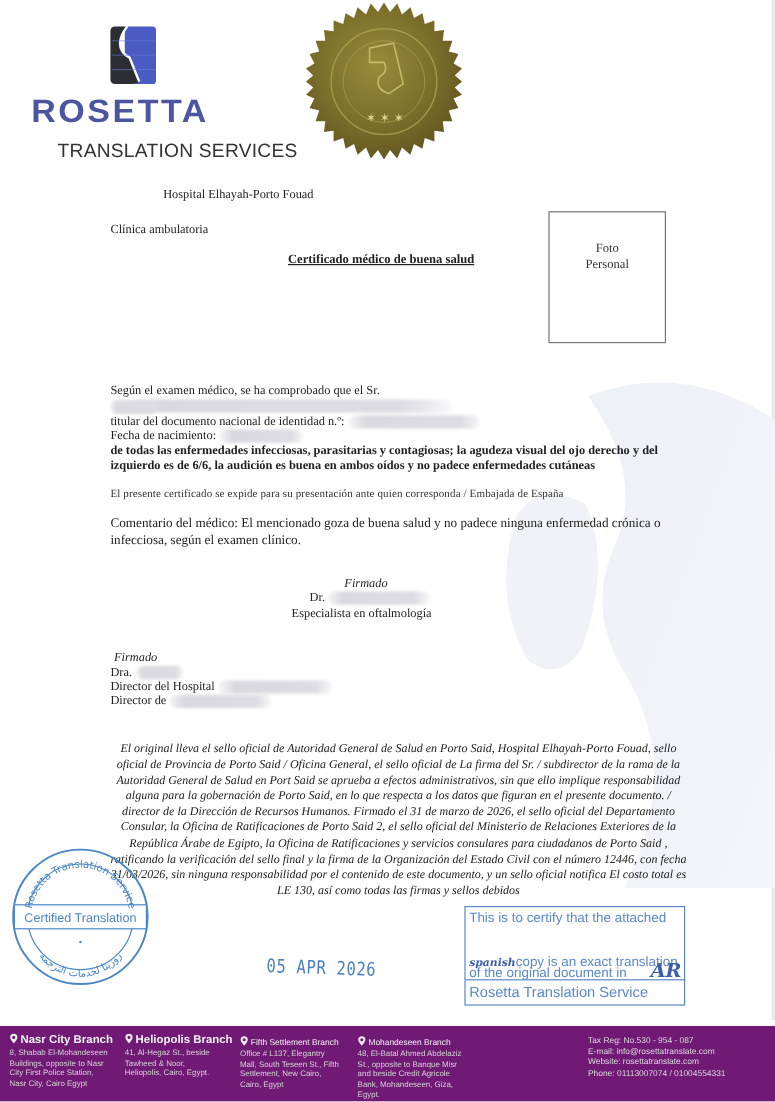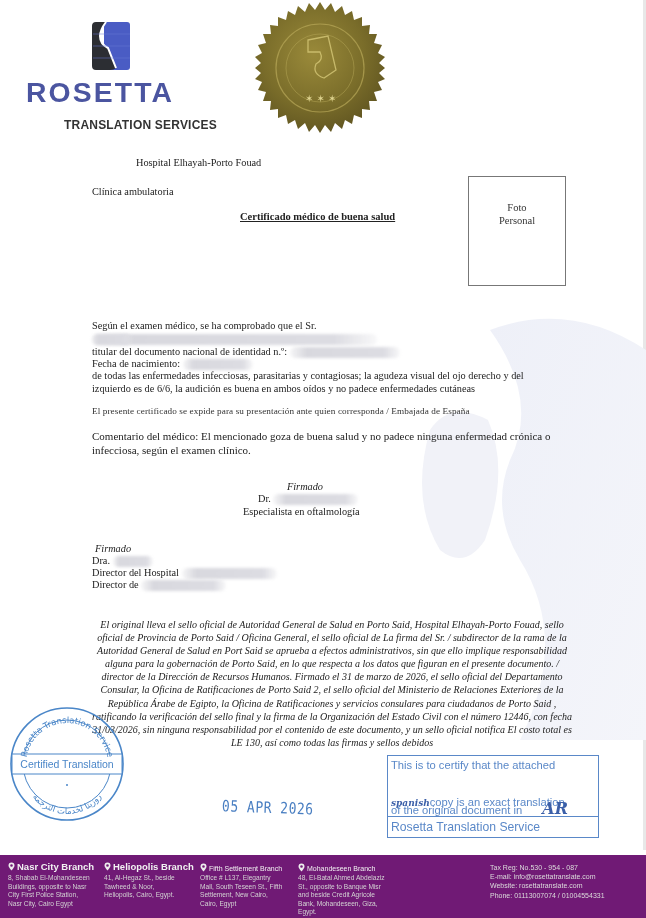--- a/index.html
+++ b/index.html
@@ -9,31 +9,31 @@
   .page { position: absolute; left: 0; top: 0; width: 646px; height: 918px; background: #fff; }
   .page-edge { position: absolute; right: 0; top: 0; width: 3px; height: 850px; background: #e8e8e8; }
 
   
   .watermark { position: absolute; left: 370px; top: 310px; width: 276px; height: 430px; pointer-events: none; }
 
   
   .logo { position: absolute; left: 22px; top: 18px; width: 190px; height: 100px; }
   .logo-mark { position: absolute; left: 68px; top: 2px; width: 42px; height: 52px; }
   .logo-word { position: absolute; left: 4px; top: 60px; font-family: "Liberation Sans", sans-serif; font-size: 27px; letter-spacing: 2px; color: #4b55a0; font-weight: bold; transform: scaleX(1.05); transform-origin: left; }
-  .logo-sub { position: absolute; left: 26px; top: 100px; font-family: "Liberation Sans", sans-serif; font-size: 12px; font-weight: bold; color: #333; letter-spacing: 0.2px; white-space: nowrap; margin-left: 16px; }
+  .logo-sub { position: absolute; left: 26px; top: 100px; font-family: "Liberation Sans", sans-serif; font-size: 16px; font-weight: normal; color: #333; letter-spacing: 0.2px; white-space: nowrap; }
 
   
   .seal { position: absolute; left: 250px; top: 0; width: 140px; height: 140px; }
 
   .t { position: absolute; font-size: 10.3px; line-height: 12.6px; color: #222; white-space: nowrap; }
   .hospital { left: 92px; top: 157px; margin-left: 44px; }
   .clinic { left: 92px; top: 186px; }
   .cert-title { left: 240px; top: 211px; font-weight: bold; text-decoration: underline; font-size: 10.5px; }
 
-  .photo-box { position: absolute; left: 468px; top: 176px; width: 98px; height: 110px; border: 1px solid #777; }
+  .photo-box { position: absolute; left: 457px; top: 176px; width: 98px; height: 110px; border: 1px solid #777; }
   .photo-label { position: absolute; left: 0; right: 0; top: 24px; text-align: center; font-size: 10.5px; line-height: 13px; color: #333; }
 
   .blur { display: inline-block; height: 11px; background: linear-gradient(90deg, rgba(210,210,215,0.2), #d8d8de 15%, #dcdce2 85%, rgba(220,220,225,0.2)); border-radius: 6px; vertical-align: middle; filter: blur(1.5px); }
 
   .para { position: absolute; left: 92px; width: 470px; font-size: 10.3px; line-height: 12.5px; color: #222; }
   .p-embassy { font-size: 9.2px; color: #333; letter-spacing: 0.1px; }
   .p-comment { font-size: 11px; line-height: 13.5px; }
 
   .sig-block { position: absolute; font-size: 10.3px; line-height: 12.6px; color: #222; }
   .italic { font-style: italic; }
@@ -41,21 +41,21 @@
 
   .legal { position: absolute; left: 88px; top: 618px; width: 488px; text-align: center; font-style: italic; font-size: 10px; line-height: 13.1px; color: #222; }
 
   
   .round-stamp { position: absolute; left: 8px; top: 705px; width: 118px; height: 118px; }
 
   
   .date-stamp { position: absolute; left: 222px; top: 800px; font-family: "DejaVu Sans Mono", monospace; font-size: 13px; color: #4a7fc2; letter-spacing: 0.5px; transform: rotate(2deg) scaleY(1.2); }
 
   
-  .rect-stamp { position: absolute; left: 387px; top: 755px; width: 212px; height: 83px; border: 1.5px solid #5a88c8; color: #5a88c8; font-family: "Liberation Sans", sans-serif; }
+  .rect-stamp { position: absolute; left: 387px; top: 755px; width: 184px; height: 83px; border: 1.5px solid #5a88c8; color: #5a88c8; font-family: "Liberation Sans", sans-serif; }
   .rect-stamp .line { position: absolute; left: 3px; font-size: 11.2px; white-space: nowrap; }
   .rect-stamp .l1 { top: 3px; }
   .rect-stamp .l2 { top: 40px; }
   .rect-stamp .l3 { top: 43px; }
   .rect-stamp .divider { position: absolute; left: 0; right: 0; top: 60px; border-top: 1.5px solid #5a88c8; }
   .rect-stamp .l4 { top: 64px; font-size: 12.2px; left: 3px; }
   .handwriting { font-family: "DejaVu Serif", serif; font-weight: bold; font-style: italic; color: #3b5fa8; }
 
   
   .footer { position: absolute; left: 0; top: 855px; width: 646px; height: 63px; background: #701a75; color: #e6e6e6; font-family: "Liberation Sans", sans-serif; }
@@ -126,21 +126,21 @@
     <span>Según el examen médico, se ha comprobado que el Sr. </span><span class="blur" style="width:285px;"></span>
   </div>
   <div class="blur" style="position:absolute; left:92px; top:334px; width:40px;"></div>
 
   <div class="para" style="top:358px;">
     <span>Fecha de nacimiento: </span><span class="blur" style="width:70px;"></span>
   </div>
   <div class="para" style="top:346px;">
     <span>titular del documento nacional de identidad n.º: </span><span class="blur" style="width:110px;"></span>
   </div>
-  <div class="para" style="top:370px; width:462px;">de todas las enfermedades infecciosas, parasitarias y contagiosas; la agudeza visual del ojo derecho y del izquierdo es de 6/6, la audición es buena en ambos oídos y no padece enfermedades cutáneas</div>
+  <div class="para" style="top:370px; width:462px;font-weight:bold;">de todas las enfermedades infecciosas, parasitarias y contagiosas; la agudeza visual del ojo derecho y del izquierdo es de 6/6, la audición es buena en ambos oídos y no padece enfermedades cutáneas</div>
 
   <div class="para p-embassy" style="top:405px;">El presente certificado se expide para su presentación ante quien corresponda / Embajada de España</div>
   <div class="para p-comment" style="top:430px; width:460px;">Comentario del médico: El mencionado goza de buena salud y no padece ninguna enfermedad crónica o infecciosa, según el examen clínico.</div>
 
   <div class="sig-block center" style="left:230px; top:481px; width:150px;">
     <div class="italic">Firmado</div>
   </div>
   <div class="sig-block" style="left:258px; top:493px;">
     <span>Dr. </span><span class="blur" style="width:85px;"></span>
   </div>

